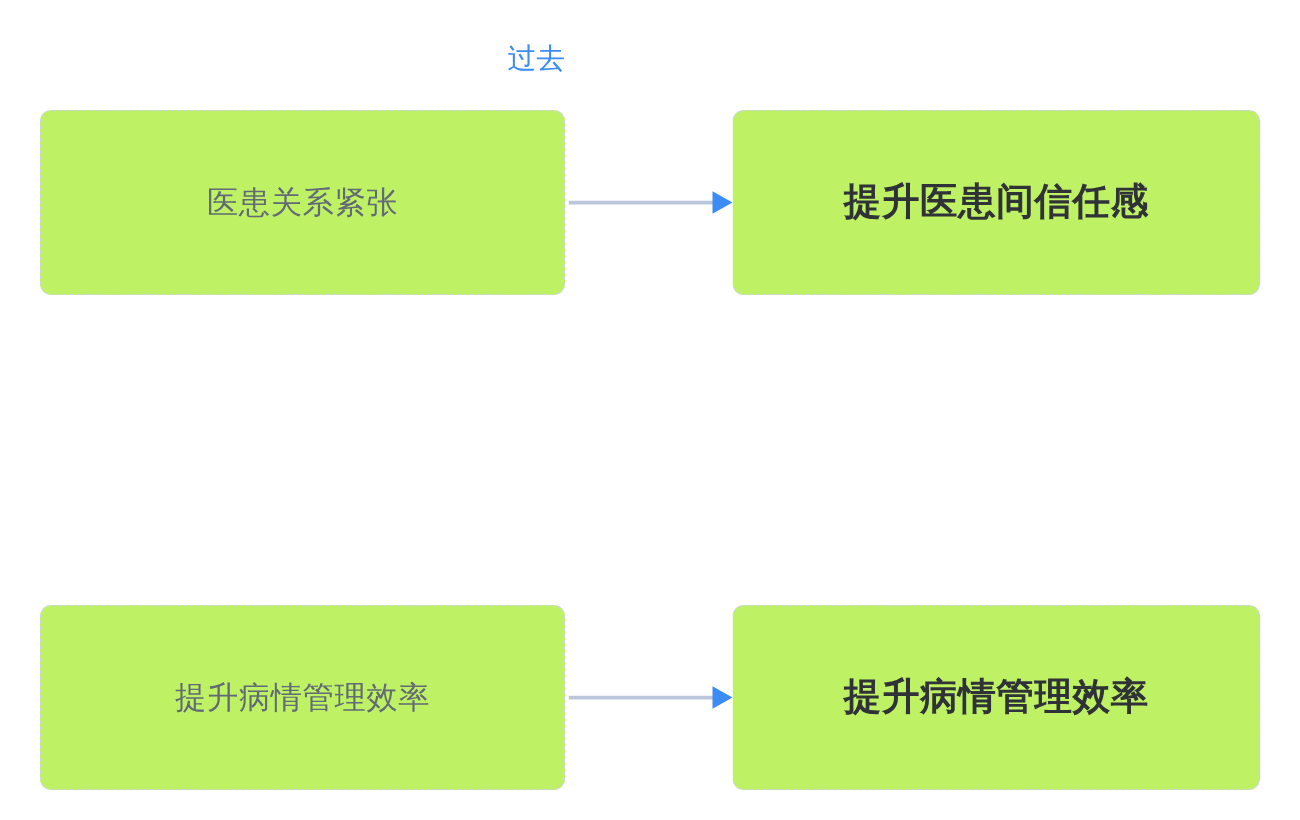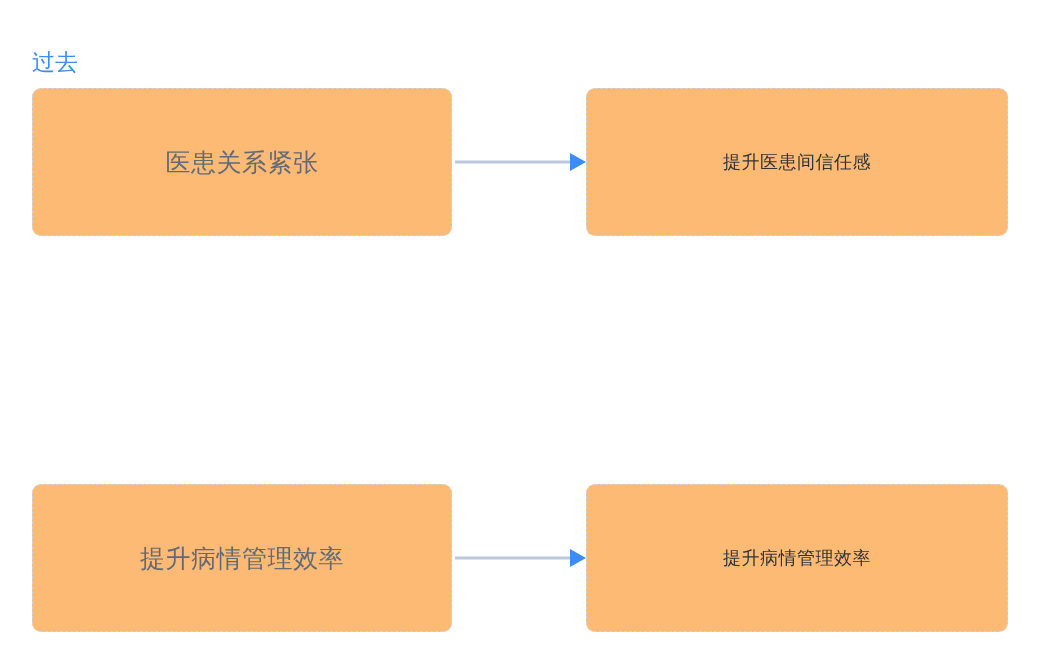--- a/index.html
+++ b/index.html
@@ -20,24 +20,23 @@
     height: 656px;
   }
 
   
   .col-header {
     position: absolute;
     top: 31px;
     font-size: 23px;
     line-height: 30px;
     color: #3d8cf5;
-    text-align: left;
+    text-align: right;
     white-space: nowrap;
     font-weight: 400;
-    margin-top: 16px;
   }
   .col-header.past    { left: 32px;  width: 420px; }
   .col-header.present { left: 586px; width: 422px; }
 
   
   .row {
     position: absolute;
     left: 0;
     width: 1040px;
     height: 148px;
@@ -47,21 +46,21 @@
   .row.r2 { top: 484px; }
 
   
   .box {
     position: absolute;
     top: 0;
     height: 148px;
     box-sizing: border-box;
     border: 1px dashed #ccd4e0;
     border-radius: 9px;
-    background: #fdba74;
+    background: #bef264;
     display: flex;
     align-items: center;
     justify-content: center;
     text-align: center;
     padding: 0 14px;
   }
   .box.left {
     left: 32px;
     width: 420px;
   }
@@ -74,24 +73,24 @@
     display: block;
   }
   .box.left .box-text {
     font-size: 25px;
     line-height: 34px;
     color: #616a76;
     font-weight: 400;
     letter-spacing: 0.5px;
   }
   .box.right .box-text {
-    font-size: 18px;
+    font-size: 30px;
     line-height: 34px;
     color: #2f3337;
-    font-weight: 400;
+    font-weight: 700;
     letter-spacing: 0.5px;
   }
 
   
   .connector {
     position: absolute;
     left: 452px;
     top: 62px;          
     width: 134px;
     height: 24px;

